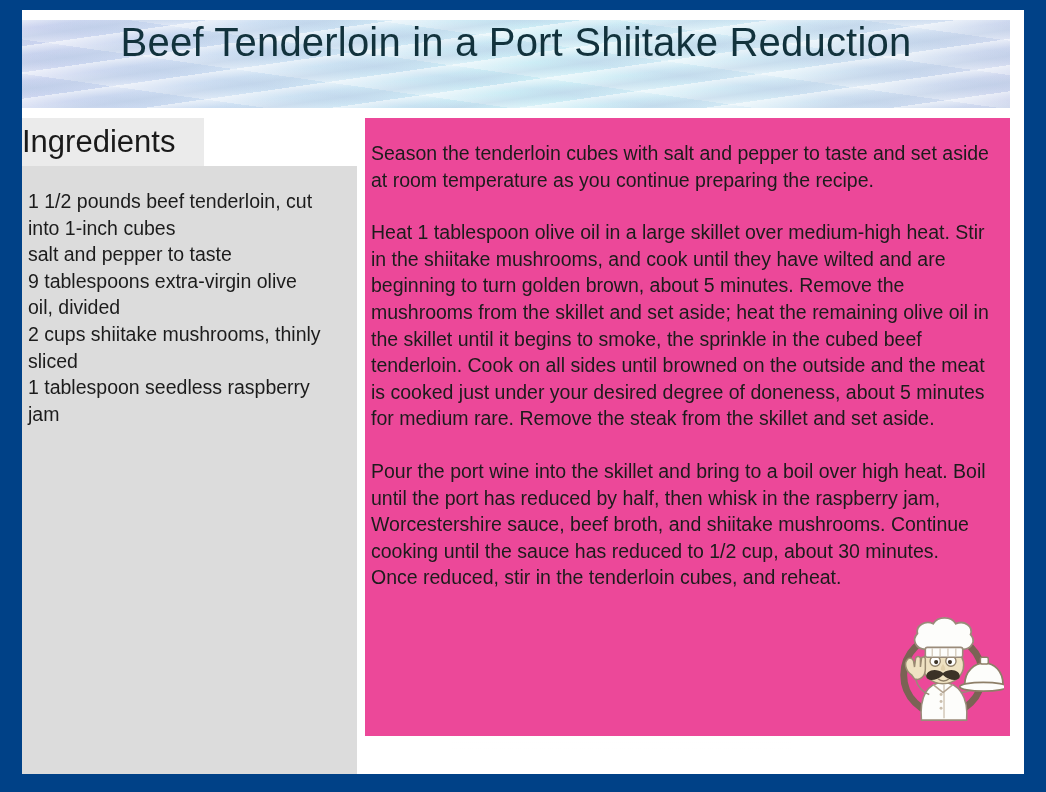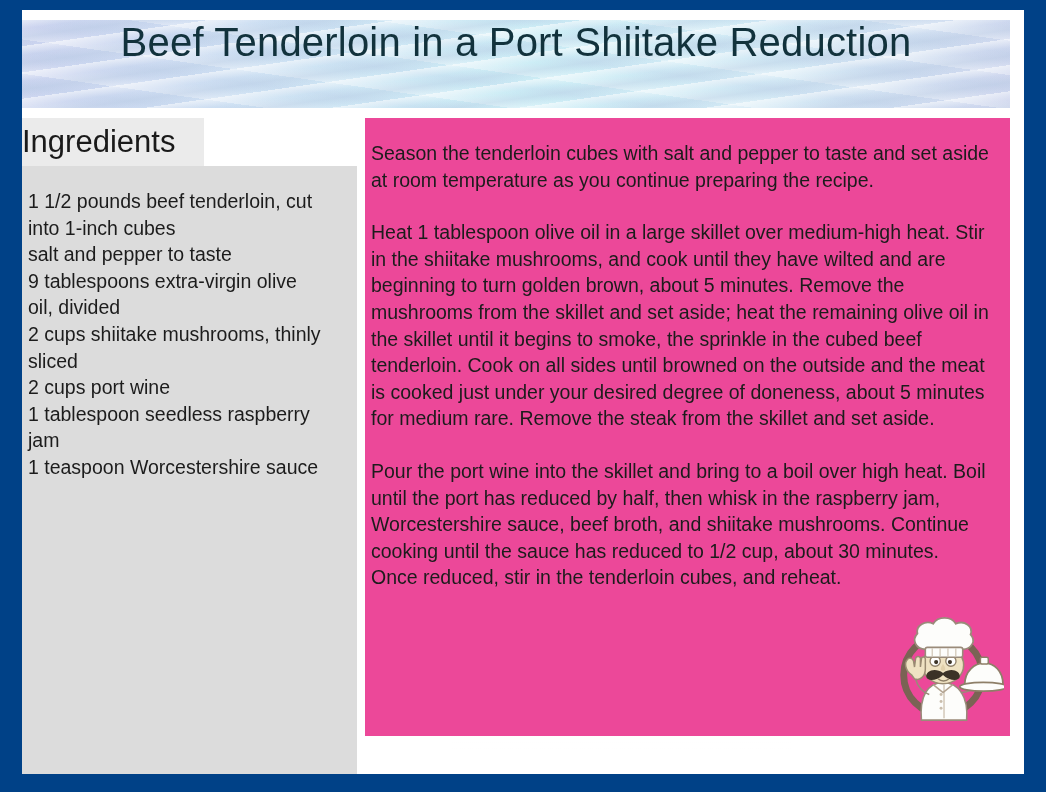--- a/index.html
+++ b/index.html
@@ -195,23 +195,21 @@
     <div class="col" id="col-ing">
       <div class="tab" id="tab-ing">
         <span class="tab-label">Ingredients</span>
       </div>
       <div class="panel" id="panel-ing">
         <div class="recipe-text" id="ingredients-list">
           <div class="ing-line">1 1/2 pounds beef tenderloin, cut into 1-inch cubes</div>
           <div class="ing-line">salt and pepper to taste</div>
           <div class="ing-line">9 tablespoons extra-virgin olive oil, divided</div>
           <div class="ing-line">2 cups shiitake mushrooms, thinly sliced</div>
-          <div class="ing-line">2 cups port wine</div>
           <div class="ing-line">1 tablespoon seedless raspberry jam</div>
-          <div class="ing-line">1 teaspoon Worcestershire sauce</div>
         </div>
       </div>
     </div>
 
     <div class="col" id="col-dir">
       <div class="panel" id="panel-dir">
         <div class="recipe-text" id="directions-body">
           <p>Season the tenderloin cubes with salt and pepper to taste and set aside at room temperature as you continue preparing the recipe.</p>
           <p>Heat 1 tablespoon olive oil in a large skillet over medium-high heat. Stir in the shiitake mushrooms, and cook until they have wilted and are beginning to turn golden brown, about 5 minutes. Remove the mushrooms from the skillet and set aside; heat the remaining olive oil in the skillet until it begins to smoke, the sprinkle in the cubed beef tenderloin. Cook on all sides until browned on the outside and the meat is cooked just under your desired degree of doneness, about 5 minutes for medium rare. Remove the steak from the skillet and set aside.</p>
           <p>Pour the port wine into the skillet and bring to a boil over high heat. Boil until the port has reduced by half, then whisk in the raspberry jam, Worcestershire sauce, beef broth, and shiitake mushrooms. Continue cooking until the sauce has reduced to 1/2 cup, about 30 minutes. Once reduced, stir in the tenderloin cubes, and reheat.</p>

